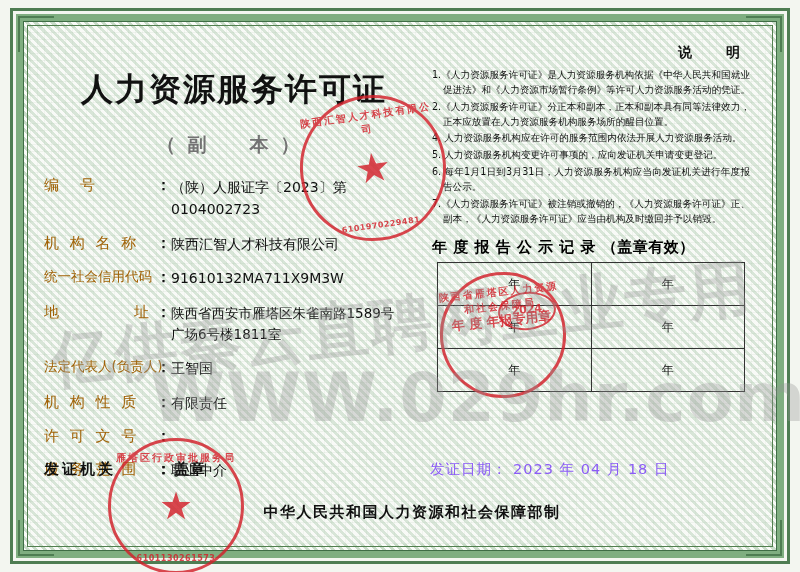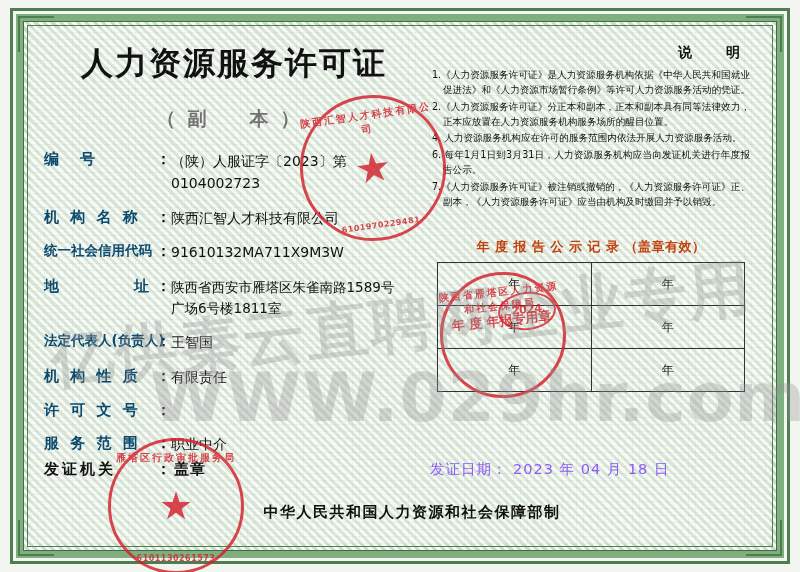--- a/index.html
+++ b/index.html
@@ -81,21 +81,21 @@
     left: 44px; top: 40px;
     width: 380px;
   }
   .title {
     font-family: "DejaVu Sans", "Liberation Sans", sans-serif;
     font-weight: bold;
     font-size: 32px;
     letter-spacing: 2px;
     color: #111;
     text-align: center;
-    margin-top: 2px;
+    margin-top: 28px;
   }
   .subtitle {
     font-weight: bold;
     font-size: 19px;
     letter-spacing: 12px;
     text-align: center;
     color: #737373;
     margin-top: 20px;
   }
   .fields {
@@ -105,24 +105,24 @@
   }
   .field-row {
     display: flex;
     align-items: flex-start;
     margin-bottom: 13px;
     min-height: 20px;
   }
   .field-label {
     width: 112px;
     flex: 0 0 112px;
-    font-weight: bold;
+    font-weight: normal;
     font-size: 15px;
     letter-spacing: 3px;
-    color: #0c4a6e;
+    color: #a16207;
     white-space: nowrap;
   }
   .field-colon {
     flex: 0 0 12px;
     font-weight: bold;
     font-size: 15px;
     color: #111;
   }
   .field-value {
     flex: 1;
@@ -160,25 +160,24 @@
     margin-bottom: 2px;
     padding-left: 11px;
     text-indent: -11px;
   }
 
   
   .report-title {
     position: absolute;
     left: 432px; top: 238px;
     width: 318px;
-    font-size: 13px;
-    font-weight: bold;
-    color: #c2410c;
+    font-size: 15px;
+    font-weight: bold;
+    color: #000000;
     letter-spacing: 0.5px;
-    text-align: center;
   }
   .report-table {
     position: absolute;
     left: 437px; top: 262px;
     width: 308px;
     border-collapse: collapse;
     table-layout: fixed;
   }
   .report-table td {
     border: 1px solid #333;
@@ -381,20 +380,21 @@
 
     </div>
   </div>
 
   <div class="right">
     <div class="notice-title">说　明</div>
     <ul class="notice-list">
       <li>1.《人力资源服务许可证》是人力资源服务机构依据《中华人民共和国就业促进法》和《人力资源市场暂行条例》等许可人力资源服务活动的凭证。</li>
       <li>2.《人力资源服务许可证》分正本和副本，正本和副本具有同等法律效力，正本应放置在人力资源服务机构服务场所的醒目位置。</li>
       <li>4. 人力资源服务机构应在许可的服务范围内依法开展人力资源服务活动。</li>
+      <li>5. 人力资源服务机构变更许可事项的，应向发证机关申请变更登记。</li>
       <li>6. 每年1月1日到3月31日，人力资源服务机构应当向发证机关进行年度报告公示。</li>
       <li>7.《人力资源服务许可证》被注销或撤销的，《人力资源服务许可证》正、副本，《人力资源服务许可证》应当由机构及时缴回并予以销毁。</li>
     </ul>
   </div>
 
   <div class="report-title">年 度 报 告 公 示 记 录 （盖章有效）</div>
   <table class="report-table">
     <tbody>
         <tr>
       <td class="yr">年</td>

